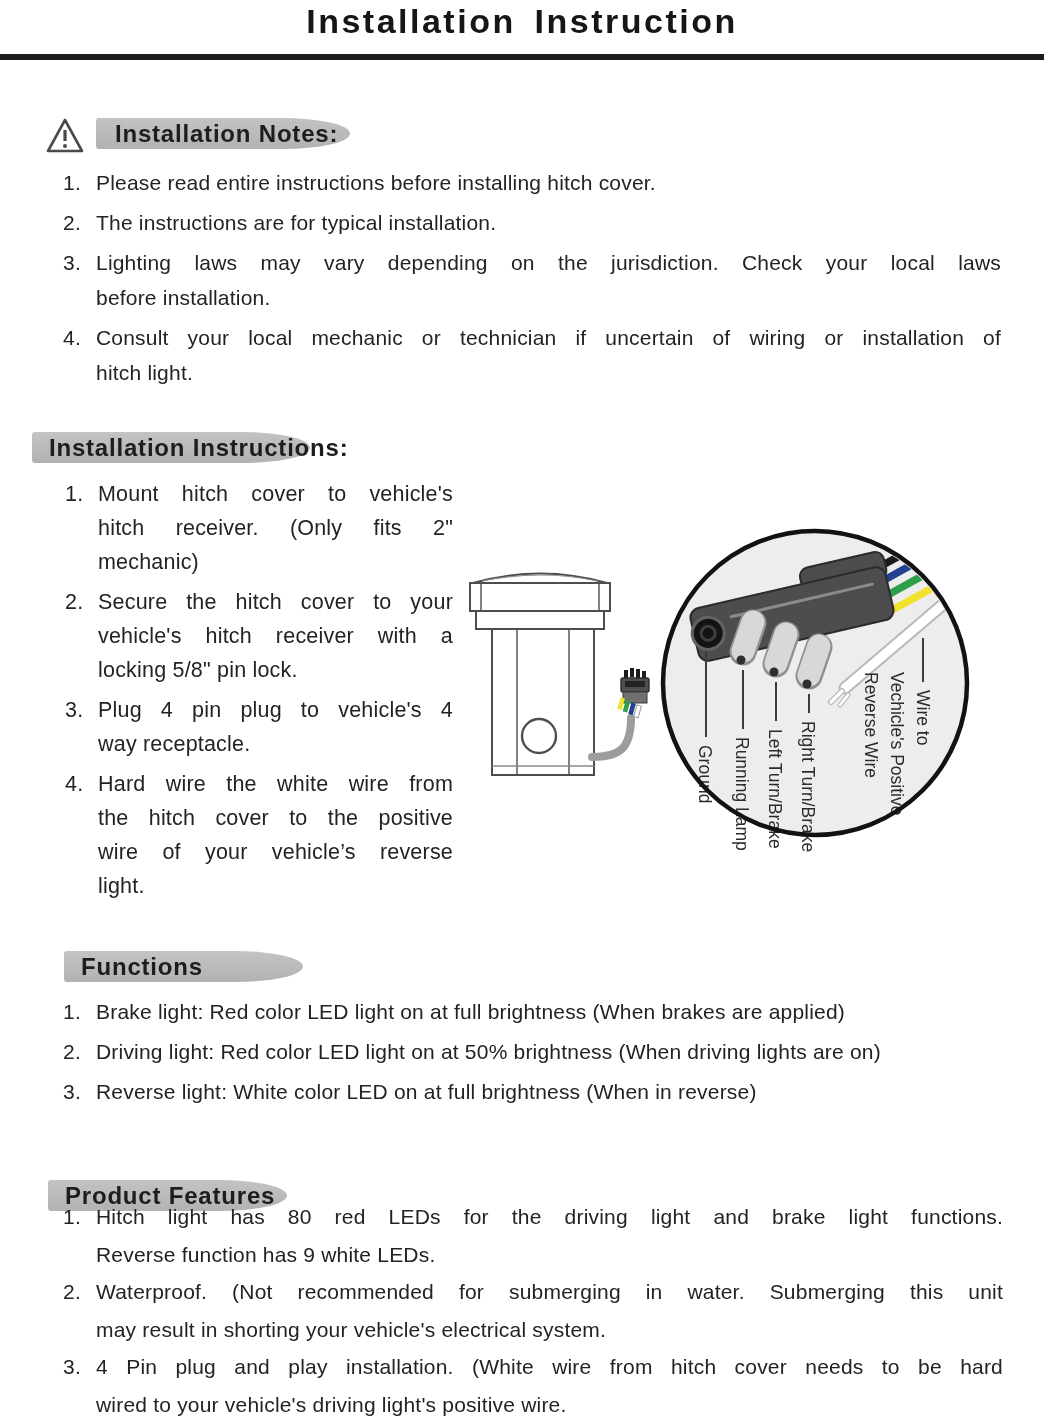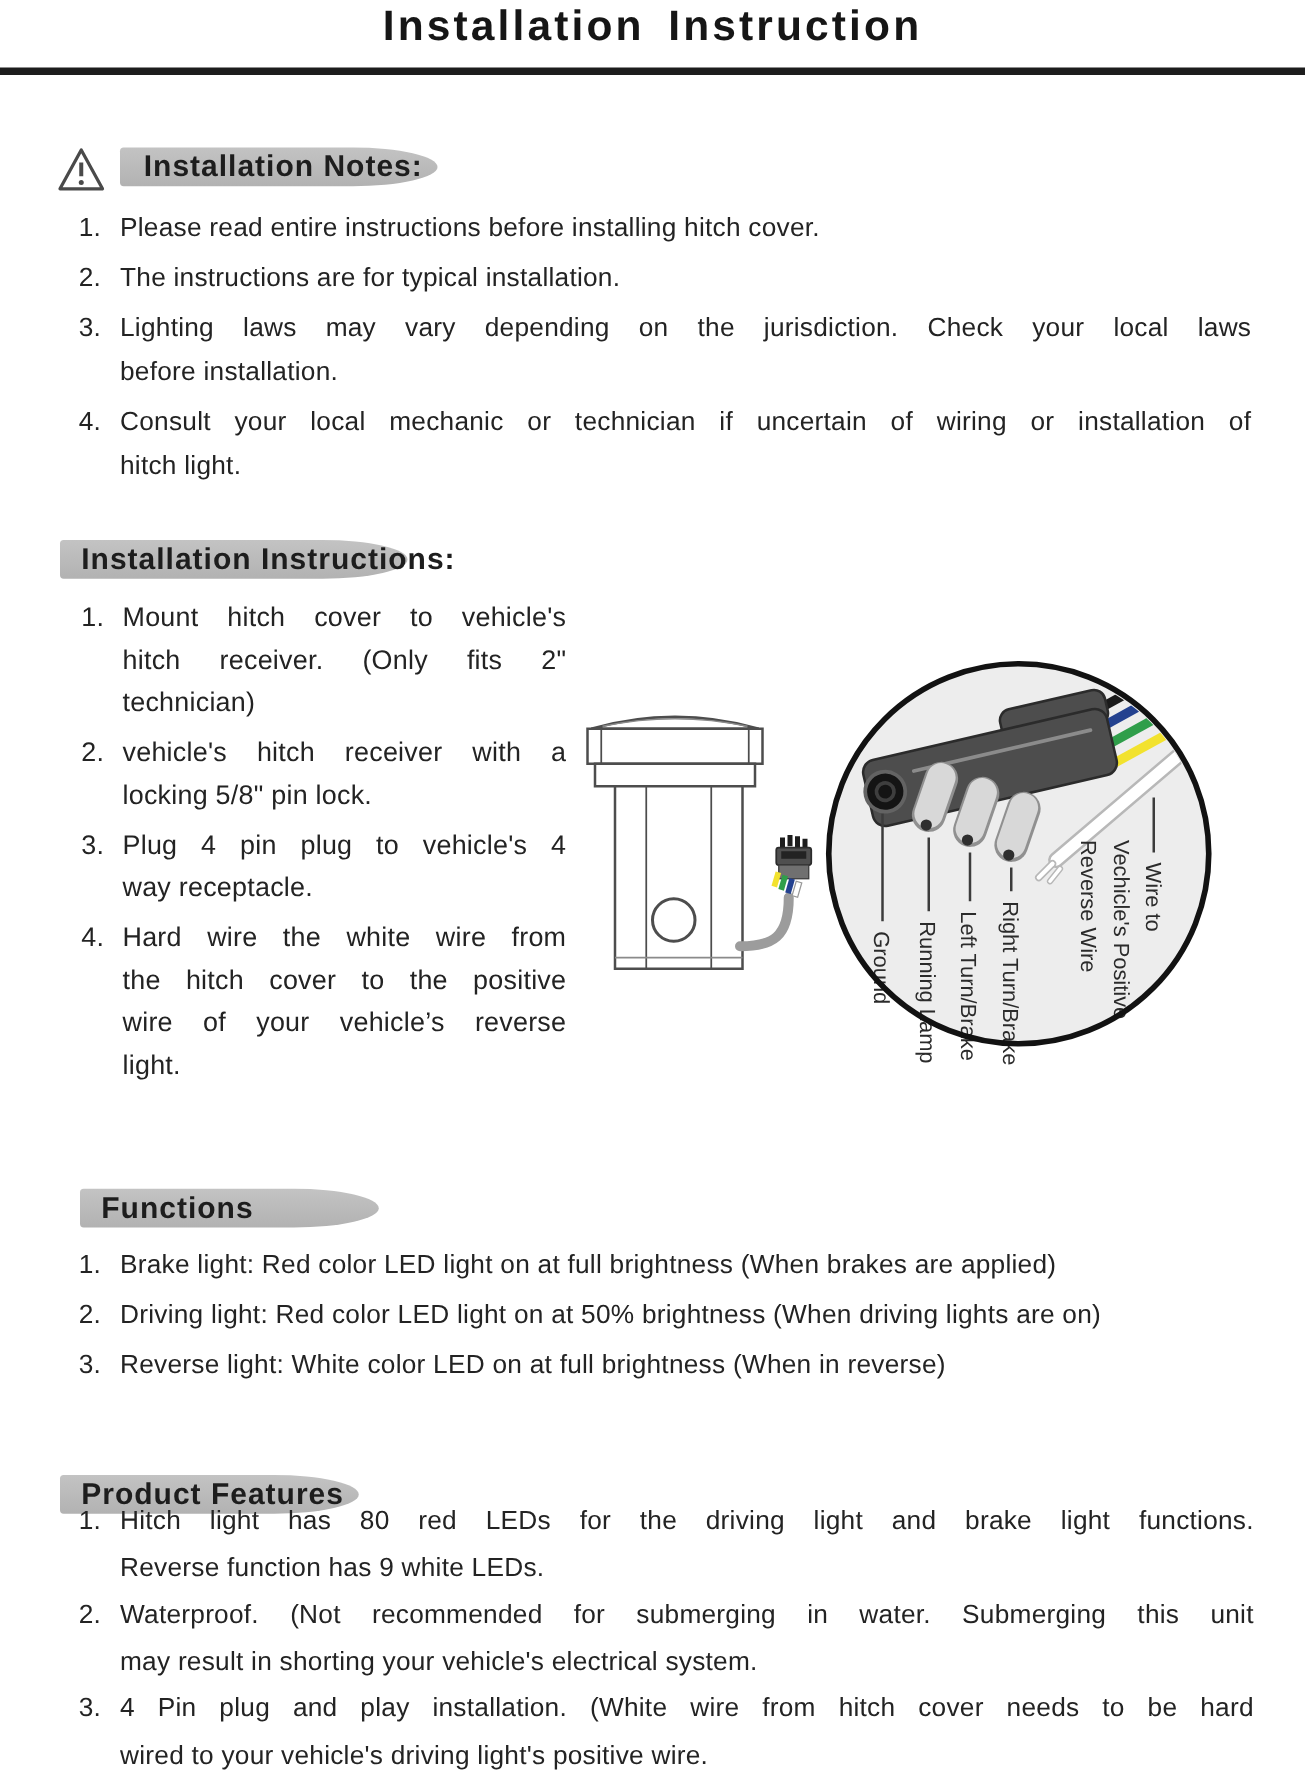--- a/index.html
+++ b/index.html
@@ -17,21 +17,21 @@
   }
   .title-rule{top:54px;left:0;width:1044px;height:6px;background:#1d1d1d;}
   
   .ribbon{
     height:31px;background:linear-gradient(180deg,#c3c3c3,#b2b2b2);
     border-radius:3px 70px 70px 3px / 3px 16px 16px 3px;
     box-sizing:border-box;font-weight:bold;font-size:24px;line-height:31px;
     color:#1d1d1d;letter-spacing:0.8px;white-space:nowrap;
   }
   .ribbon-notes{top:118px;left:96px;width:254px;padding-left:19px;}
-  .ribbon-instructions{top:432px;left:48px;width:278px;padding-left:17px;}
+  .ribbon-instructions{top:432px;left:32px;width:278px;padding-left:17px;}
   .ribbon-functions{top:951px;left:64px;width:239px;padding-left:17px;}
   .ribbon-features{top:1180px;left:48px;width:239px;padding-left:17px;}
   .warn{top:116px;left:45px;width:40px;height:40px;}
   
   .list{letter-spacing:0.2px;}
   .item{display:flex;align-items:flex-start;}
   .num{flex:none;width:33px;}
   .txt{flex:none;}
   .jline{display:block;text-align:justify;text-align-last:justify;}
   .jline.last{text-align:center;text-align-last:left;}
@@ -94,26 +94,27 @@
     </span>
   </div>
 </div>
 
 <div class="abs list instructions-list">
   <div class="item">
     <span class="num">1.</span>
     <span class="txt">
       <span class="jline">Mount hitch cover to vehicle's</span>
       <span class="jline">hitch receiver. (Only fits 2"</span>
-      <span class="jline last">technician)</span>
-    </span>
-  </div>
-  <div class="item">
-    <span class="num">2.</span>
-    <span class="txt">
+      <span class="jline last">mechanic)</span>
+    </span>
+  </div>
+  <div class="item">
+    <span class="num">2.</span>
+    <span class="txt">
+      <span class="jline">Secure the hitch cover to your</span>
       <span class="jline">vehicle's hitch receiver with a</span>
       <span class="jline last">locking 5/8" pin lock.</span>
     </span>
   </div>
   <div class="item">
     <span class="num">3.</span>
     <span class="txt">
       <span class="jline">Plug 4 pin plug to vehicle's 4</span>
       <span class="jline last">way receptacle.</span>
     </span>

